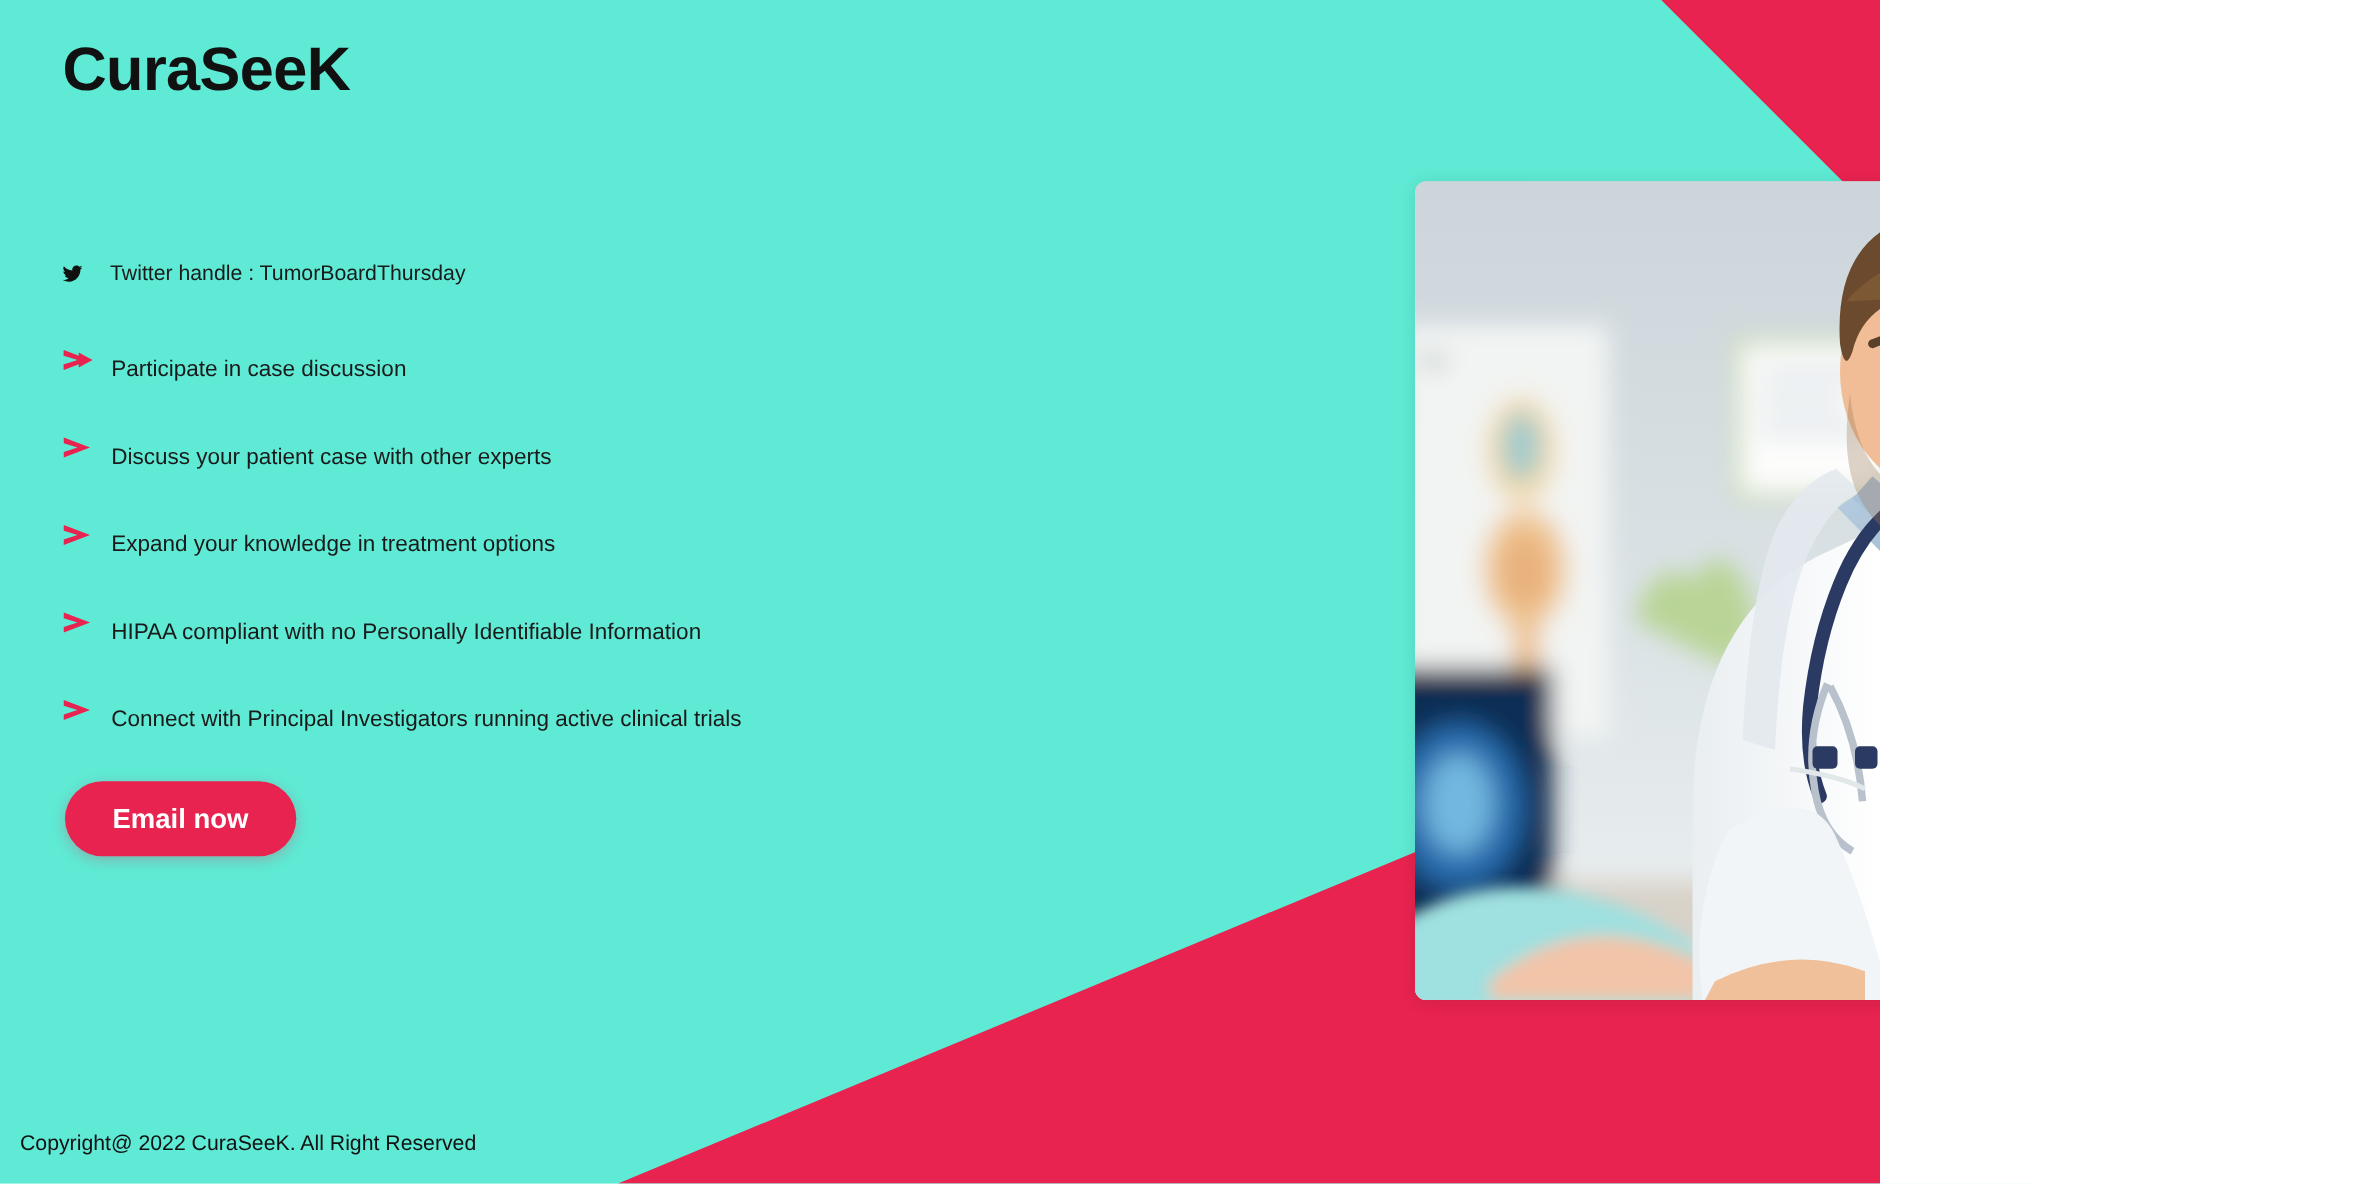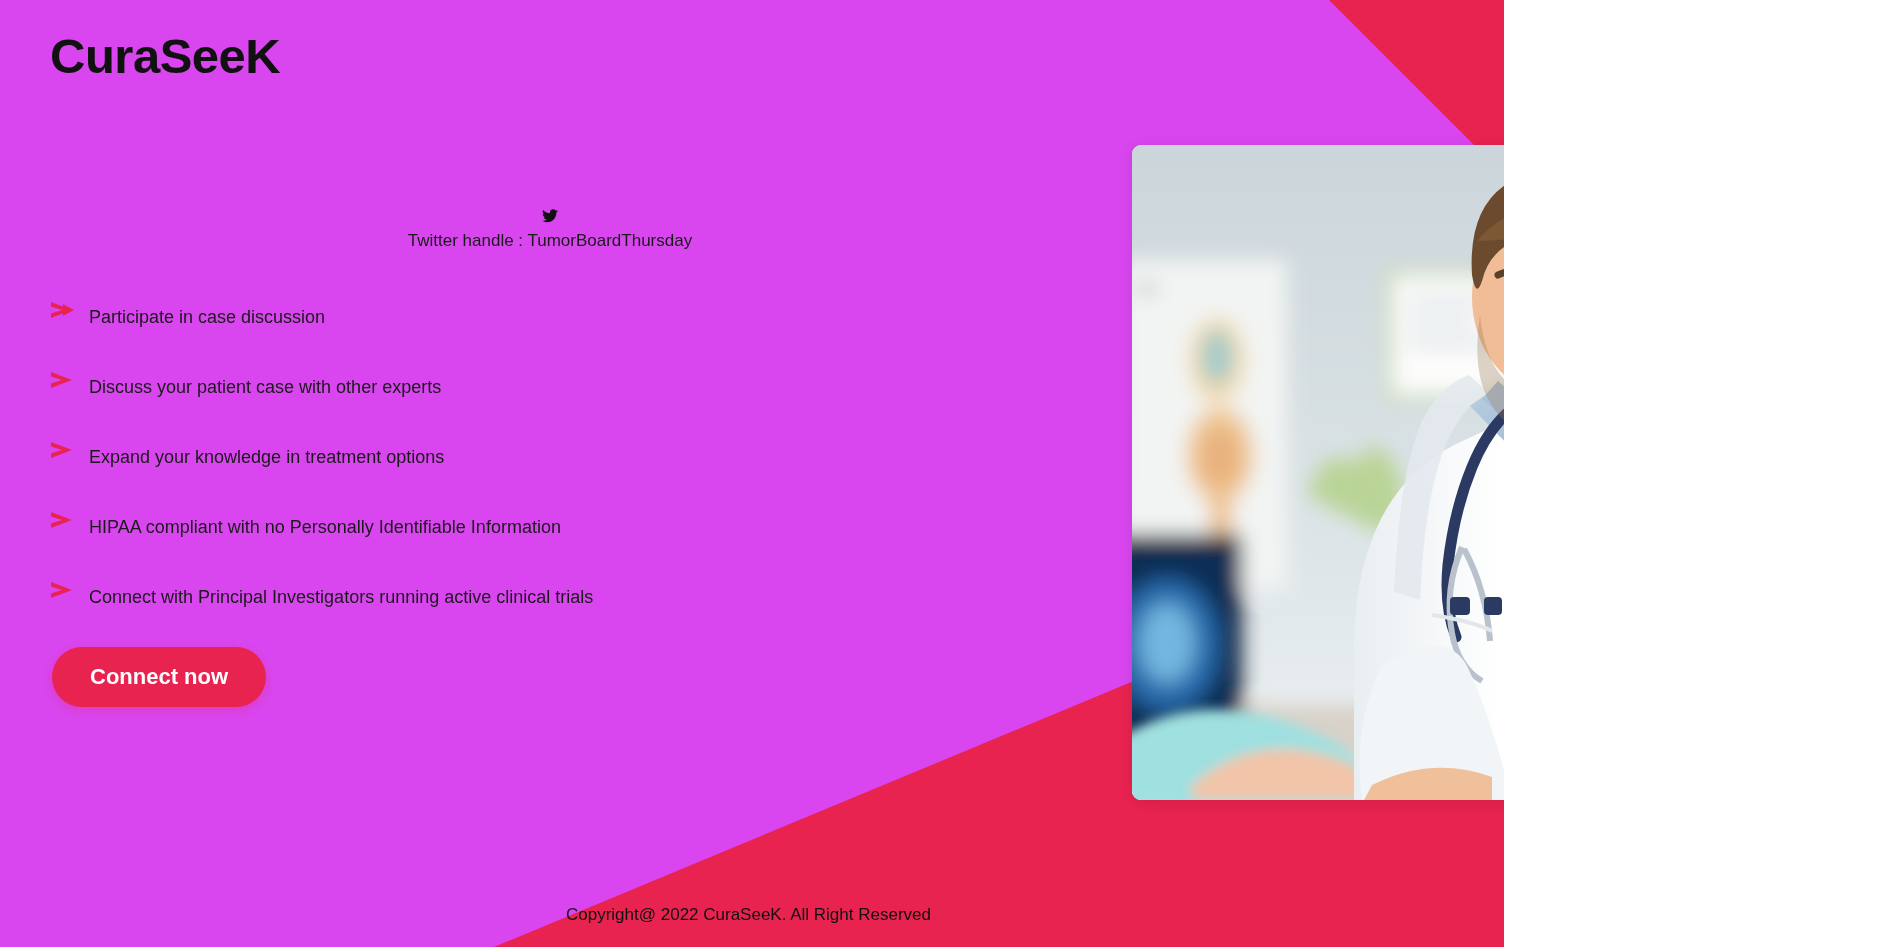--- a/index.html
+++ b/index.html
@@ -2,21 +2,21 @@
 <html><head>
 <meta charset="utf-8">
 <style>
   * { margin:0; padding:0; box-sizing:border-box; }
   html, body {
     width:1900px; height:947px;
     background:#ffffff;
     font-family:"Liberation Sans", sans-serif;
     overflow:hidden;
   }
-  .page { position:relative; width:1504px; height:947px; background:#d946ef; overflow:hidden; }
+  .page { position:relative; width:1504px; height:947px; background:#5eead4; overflow:hidden; }
 
   
   .corner-tr {
     position:absolute; top:0; right:0; width:230px; height:175px;
     z-index:1; pointer-events:none;
   }
   .corner-br {
     position:absolute; bottom:0; right:0; width:1010px; height:420px;
     z-index:1; pointer-events:none;
   }
@@ -37,22 +37,22 @@
   }
   .contact-item svg { display:block; }
 
   
   .content { position:absolute; left:50px; top:195px; width:1000px; z-index:5; }
   .headline {
     font-size:37px; font-weight:bold; color:#111111;
     letter-spacing:0.2px; line-height:1.1;
   }
   .twitter-line {
-    display:flex; align-items:center; gap:8px;
-    margin-top:14px; font-size:17px; color:#1a1a1a;flex-direction:column;
+    display:flex; align-items:center; gap:22px;
+    margin-top:14px; font-size:17px; color:#1a1a1a;
   }
   .twitter-line svg { display:block; }
 
   .bullets { list-style:none; margin-top:24px; }
   .bullet {
     display:flex; align-items:center; gap:13px;
     height:70px;
   }
   .bullet-arrow { flex:0 0 auto; width:26px; height:20px; display:block; }
   .bullet-text { font-size:18px; color:#1a1a1a; line-height:1.2;margin-top:16px; }
@@ -72,22 +72,22 @@
     position:absolute; left:1132px; top:145px;
     width:700px; height:655px;
     border-radius:9px; overflow:hidden; z-index:4;
     box-shadow:0 2px 14px rgba(0,0,0,0.10);
     background:#ccd4d8;
   }
   .photo-frame svg { display:block; width:100%; height:100%; }
 
   
   .footer {
-    position:absolute; left:1px; bottom:22px; width:930px;
-    text-align:right; font-size:17px; color:#111111; z-index:5;
+    position:absolute; left:16px; bottom:22px; width:930px;
+    text-align:left; font-size:17px; color:#111111; z-index:5;
   }
 </style>
 </head>
 <body>
 
 <div class="page">
 
   <svg class="corner-tr" viewBox="0 0 230 175" preserveAspectRatio="none">
     <polygon points="230,0 230,175 55,0" fill="#E8234F"></polygon>
   </svg>
@@ -136,21 +136,21 @@
         <span class="bullet-text">HIPAA compliant with no Personally Identifiable Information</span>
       </li>
       <li class="bullet">
         <svg class="bullet-arrow" viewBox="0 0 26 20">
           <polygon fill="#E8234F" points="1,2 22,10 1,18 1,13.5 12,10 1,6.5"></polygon>
         </svg>
         <span class="bullet-text">Connect with Principal Investigators running active clinical trials</span>
       </li>
     </ul>
 
-    <button class="enroll-btn">Connect now</button>
+    <button class="enroll-btn">Email now</button>
   </div>
 
   <div class="photo-frame">
     <svg viewBox="0 0 700 655" preserveAspectRatio="xMidYMid slice">
       <defs>
         <linearGradient id="bgwall" x1="0" y1="0" x2="0" y2="1">
           <stop offset="0%" stop-color="#ccd5da"></stop>
           <stop offset="55%" stop-color="#dbe3e6"></stop>
           <stop offset="100%" stop-color="#eef2f3"></stop>
         </linearGradient>

